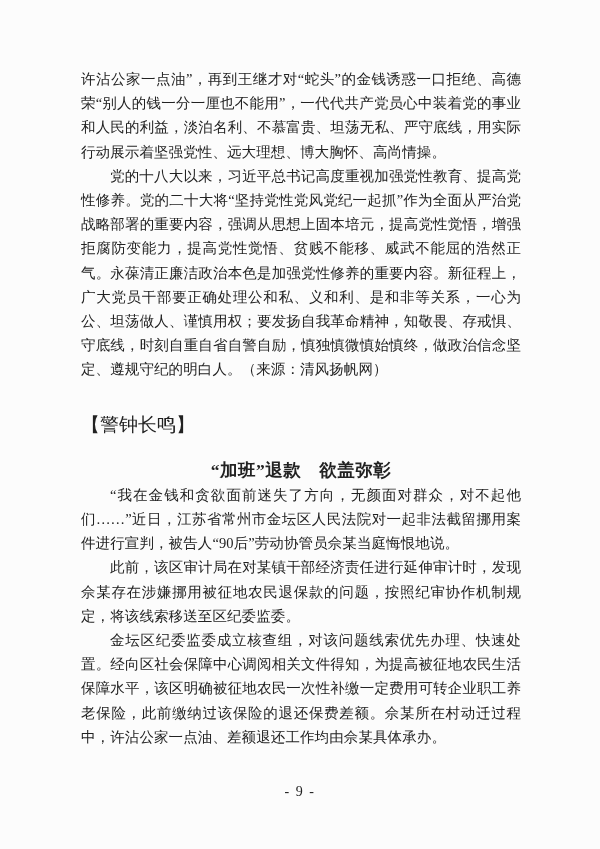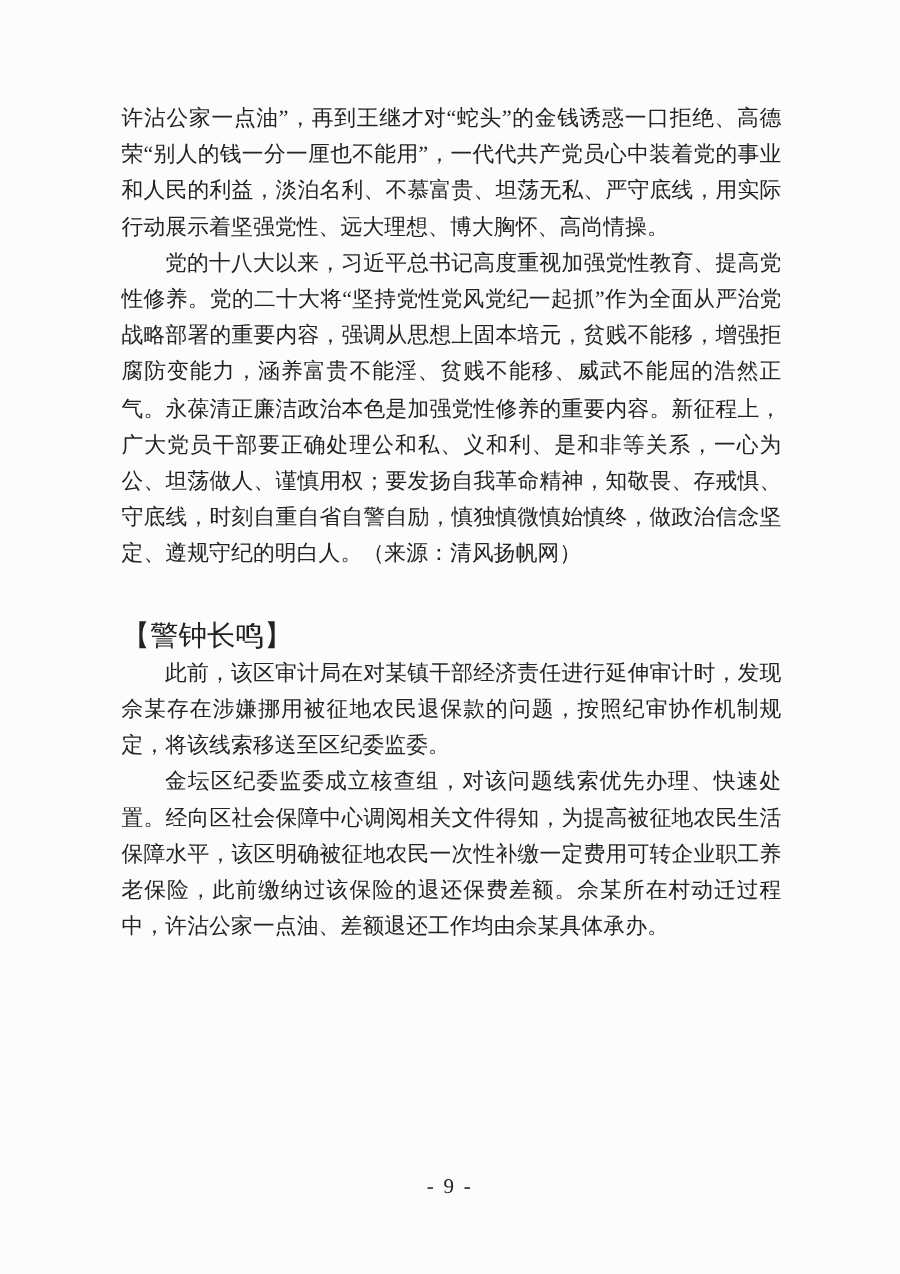--- a/index.html
+++ b/index.html
@@ -58,25 +58,27 @@
   }
 </style>
 </head>
 <body>
 
 <div class="page">
   <div class="content">
 
     <p class="para">许沾公家一点油”，再到王继才对“蛇头”的金钱诱惑一口拒绝、高德荣“别人的钱一分一厘也不能用”，一代代共产党员心中装着党的事业和人民的利益，淡泊名利、不慕富贵、坦荡无私、严守底线，用实际行动展示着坚强党性、远大理想、博大胸怀、高尚情操。</p>
 
-    <p class="para indent">党的十八大以来，习近平总书记高度重视加强党性教育、提高党性修养。党的二十大将“坚持党性党风党纪一起抓”作为全面从严治党战略部署的重要内容，强调从思想上固本培元，贫贱不能移，增强拒腐防变能力，涵养富贵不能淫、贫贱不能移、威武不能屈的浩然正气。永葆清正廉洁政治本色是加强党性修养的重要内容。新征程上，广大党员干部要正确处理公和私、义和利、是和非等关系，一心为公、坦荡做人、谨慎用权；要发扬自我革命精神，知敬畏、存戒惧、守底线，时刻自重自省自警自励，慎独慎微慎始慎终，做政治信念坚定、遵规守纪的明白人。（来源：清风扬帆网）</p>
+    <p class="para indent">党的十八大以来，习近平总书记高度重视加强党性教育、提高党性修养。党的二十大将“坚持党性党风党纪一起抓”作为全面从严治党战略部署的重要内容，强调从思想上固本培元，提高党性觉悟，增强拒腐防变能力，提高党性觉悟、贫贱不能移、威武不能屈的浩然正气。永葆清正廉洁政治本色是加强党性修养的重要内容。新征程上，广大党员干部要正确处理公和私、义和利、是和非等关系，一心为公、坦荡做人、谨慎用权；要发扬自我革命精神，知敬畏、存戒惧、守底线，时刻自重自省自警自励，慎独慎微慎始慎终，做政治信念坚定、遵规守纪的明白人。（来源：清风扬帆网）</p>
 
     <div class="section-label">【警钟长鸣】</div>
 
+    <h2 class="article-title">“加班”退款　欲盖弥彰</h2>
 
+    <p class="para indent first-article-para">“我在金钱和贪欲面前迷失了方向，无颜面对群众，对不起他们……”近日，江苏省常州市金坛区人民法院对一起非法截留挪用案件进行宣判，被告人“90后”劳动协管员佘某当庭悔恨地说。</p>
 
     <p class="para indent">此前，该区审计局在对某镇干部经济责任进行延伸审计时，发现佘某存在涉嫌挪用被征地农民退保款的问题，按照纪审协作机制规定，将该线索移送至区纪委监委。</p>
 
     <p class="para indent">金坛区纪委监委成立核查组，对该问题线索优先办理、快速处置。经向区社会保障中心调阅相关文件得知，为提高被征地农民生活保障水平，该区明确被征地农民一次性补缴一定费用可转企业职工养老保险，此前缴纳过该保险的退还保费差额。佘某所在村动迁过程中，许沾公家一点油、差额退还工作均由佘某具体承办。</p>
 
   </div>
 
   <div class="footer">- 9 -</div>
 </div>
 

